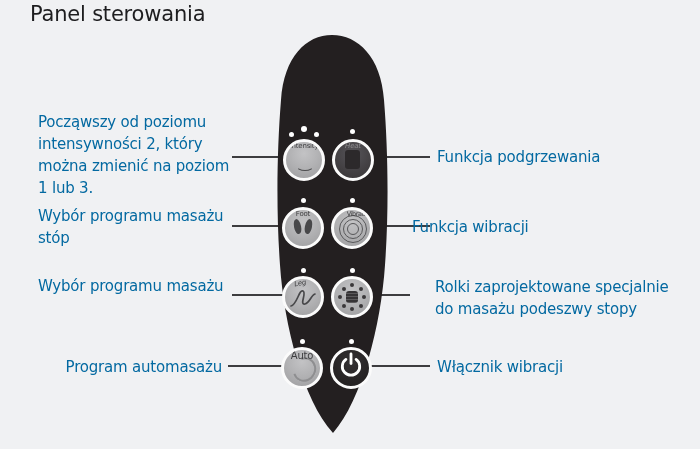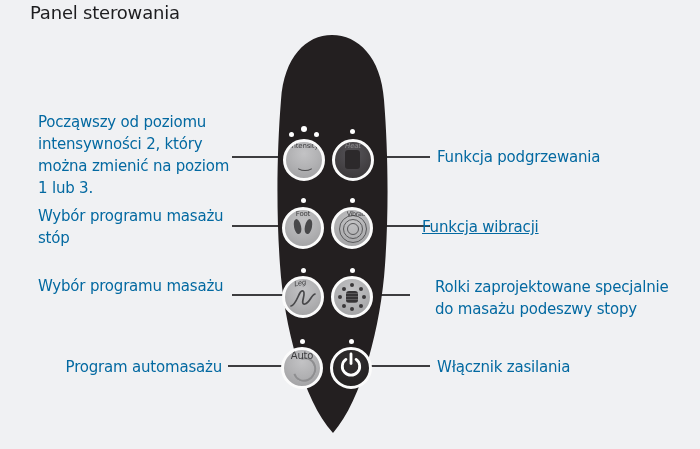--- a/index.html
+++ b/index.html
@@ -8,21 +8,21 @@
     background:#f0f1f3;
   }
   .stage{
     position:relative;
     width:700px;height:449px;
     background:#f0f1f3;
     overflow:hidden;
   }
   .page-title{
     position:absolute;left:30px;top:2px;
-    font-size:18px;font-weight:500;color:#1d1d1f;
+    font-size:21px;font-weight:500;color:#1d1d1f;
     letter-spacing:-0.2px;
   }
   .ann{
     position:absolute;
     font-size:15px;line-height:22px;color:#0369a1;
     letter-spacing:-0.2px;
   }
   .ann div{white-space:nowrap;}
   .leader{
     position:absolute;height:2px;background:#3d3d3f;z-index:0;
@@ -114,29 +114,29 @@
   <div class="ann" style="left:38px;top:275px;">
     <div>Wybór programu masażu</div>
   </div>
   <div class="ann" style="left:38px;top:356px;width:184px;text-align:right;">
     <div>Program automasażu</div>
   </div>
 
   <div class="ann" style="left:437px;top:146px;">
     <div>Funkcja podgrzewania</div>
   </div>
-  <div class="ann" style="left:422px;top:216px;text-decoration:underline;">
+  <div class="ann" style="left:412px;top:216px;">
     <div>Funkcja wibracji</div>
   </div>
   <div class="ann" style="left:435px;top:276px;">
     <div>Rolki zaprojektowane specjalnie</div>
     <div>do masażu podeszwy stopy</div>
   </div>
   <div class="ann" style="left:437px;top:356px;">
-    <div>Włącznik zasilania</div>
+    <div>Włącznik wibracji</div>
   </div>
 
   <svg class="panel-svg" width="700" height="449" viewBox="0 0 700 449">
     <path d="M332,35 C306,35 284,57 281,100 C277,150 276,210 280,265 C284,325 303,400 333,433 C362,400 381,325 385,265 C389,210 388,150 384,100 C381,57 358,35 332,35 Z" fill="#231f20"></path>
   </svg>
 
   <div class="led" style="left:289px;top:132px;width:5px;height:5px;"></div>
   <div class="led" style="left:301px;top:126px;width:6px;height:6px;"></div>
   <div class="led" style="left:314px;top:132px;width:5px;height:5px;"></div>
   <div class="led" style="left:350px;top:129px;width:5px;height:5px;"></div>

